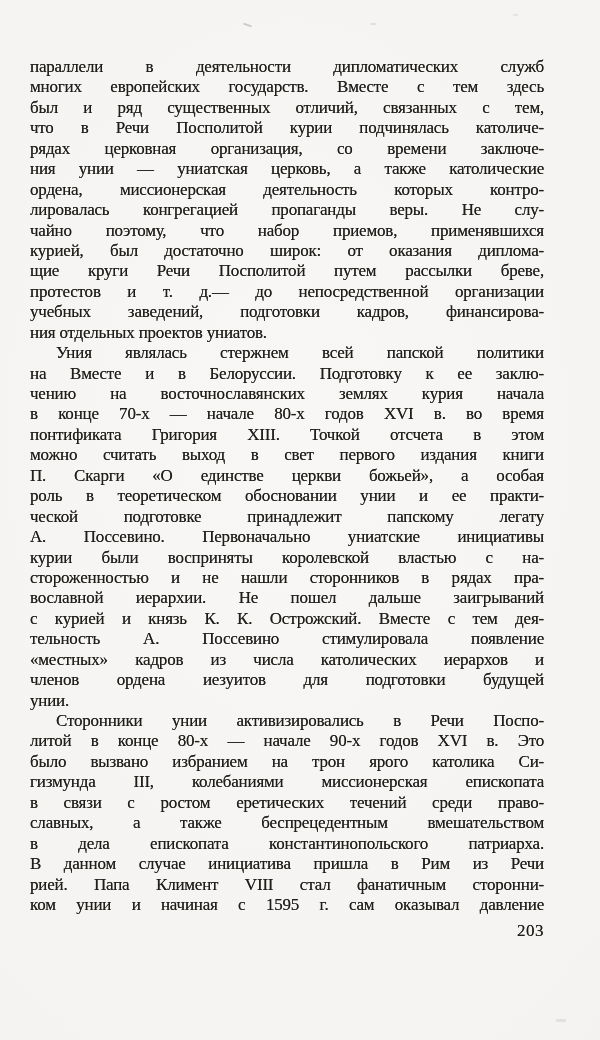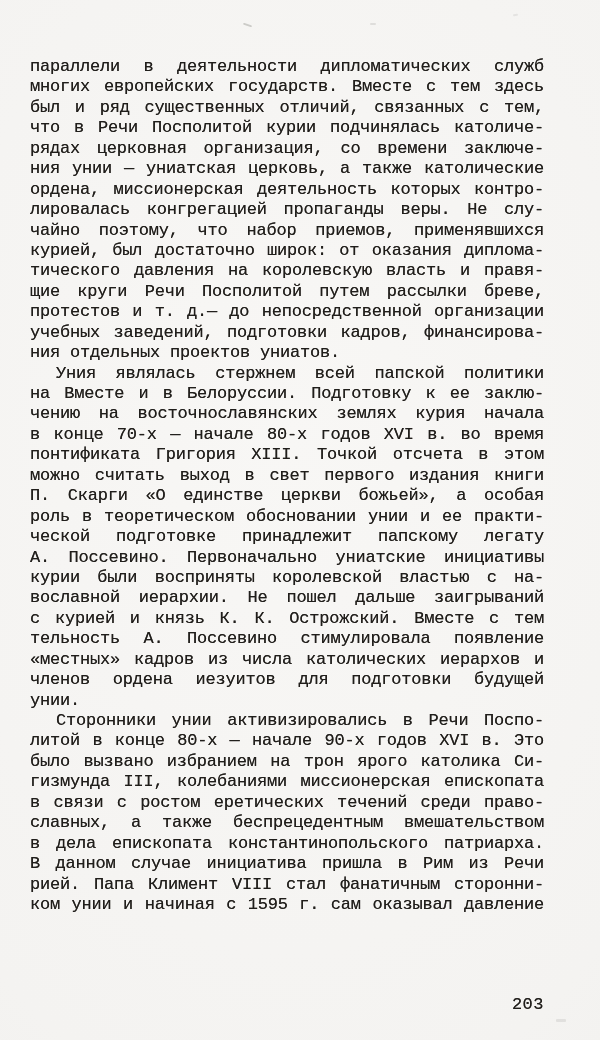--- a/index.html
+++ b/index.html
@@ -10,21 +10,21 @@
     width: 600px;
     height: 1040px;
     overflow: hidden;
     background: #e9e8e6;
   }
   .page {
     position: relative;
     width: 600px;
     height: 1040px;
     background: radial-gradient(140% 120% at 48% 42%, #f8f7f5 0%, #f4f3f1 55%, #edecea 100%);
-    font-family: Liberation Mono, monospace;
+    font-family: Liberation Serif, serif;
     color: #201e1b;
   }
   .text-block {
     position: absolute;
     left: 30px;
     top: 57px;
     width: 514px;
   }
   .line {
     font-size: 17px;
@@ -40,21 +40,21 @@
   .line.nj {
     text-align: right;
     text-align-last: left;
   }
   .line.ind {
     text-indent: 26px;
   }
   .page-number {
     position: absolute;
     left: 30px;
-    top: 995px;
+    top: 921px;
     width: 514px;
     text-align: right;
     font-size: 17px;
     line-height: 20px;
     letter-spacing: 0.5px;
     text-shadow: 0 0 0.5px rgba(25, 22, 18, 0.75);
   }
   .speck {
     position: absolute;
     background: rgba(110, 108, 104, 0.30);
@@ -73,36 +73,36 @@
       <div class="line">параллели в деятельности дипломатических служб</div>
       <div class="line">многих европейских государств. Вместе с тем здесь</div>
       <div class="line">был и ряд существенных отличий, связанных с тем,</div>
       <div class="line">что в Речи Посполитой курии подчинялась католиче-</div>
       <div class="line">рядах церковная организация, со времени заключе-</div>
       <div class="line">ния унии — униатская церковь, а также католические</div>
       <div class="line">ордена, миссионерская деятельность которых контро-</div>
       <div class="line">лировалась конгрегацией пропаганды веры. Не слу-</div>
       <div class="line">чайно поэтому, что набор приемов, применявшихся</div>
       <div class="line">курией, был достаточно широк: от оказания диплома-</div>
-      <div class="line">тического давления на королевскую власть и правя-</div>
       <div class="line">щие круги Речи Посполитой путем рассылки бреве,</div>
       <div class="line">протестов и т. д.— до непосредственной организации</div>
       <div class="line">учебных заведений, подготовки кадров, финансирова-</div>
       <div class="line nj">ния отдельных проектов униатов.</div>
       <div class="line ind">Уния являлась стержнем всей папской политики</div>
       <div class="line">на Вместе и в Белоруссии. Подготовку к ее заклю-</div>
       <div class="line">чению на восточнославянских землях курия начала</div>
       <div class="line">в конце 70-х — начале 80-х годов XVI в. во время</div>
       <div class="line">понтификата Григория XIII. Точкой отсчета в этом</div>
       <div class="line">можно считать выход в свет первого издания книги</div>
       <div class="line">П. Скарги «О единстве церкви божьей», а особая</div>
       <div class="line">роль в теоретическом обосновании унии и ее практи-</div>
       <div class="line">ческой подготовке принадлежит папскому легату</div>
       <div class="line">А. Поссевино. Первоначально униатские инициативы</div>
       <div class="line">курии были восприняты королевской властью с на-</div>
+      <div class="line">стороженностью и не нашли сторонников в рядах пра-</div>
       <div class="line">вославной иерархии. Не пошел дальше заигрываний</div>
       <div class="line">с курией и князь К. К. Острожский. Вместе с тем дея-</div>
       <div class="line">тельность А. Поссевино стимулировала появление</div>
       <div class="line">«местных» кадров из числа католических иерархов и</div>
       <div class="line">членов ордена иезуитов для подготовки будущей</div>
       <div class="line nj">унии.</div>
       <div class="line ind">Сторонники унии активизировались в Речи Поспо-</div>
       <div class="line">литой в конце 80-х — начале 90-х годов XVI в. Это</div>
       <div class="line">было вызвано избранием на трон ярого католика Си-</div>
       <div class="line">гизмунда III, колебаниями миссионерская епископата</div>

